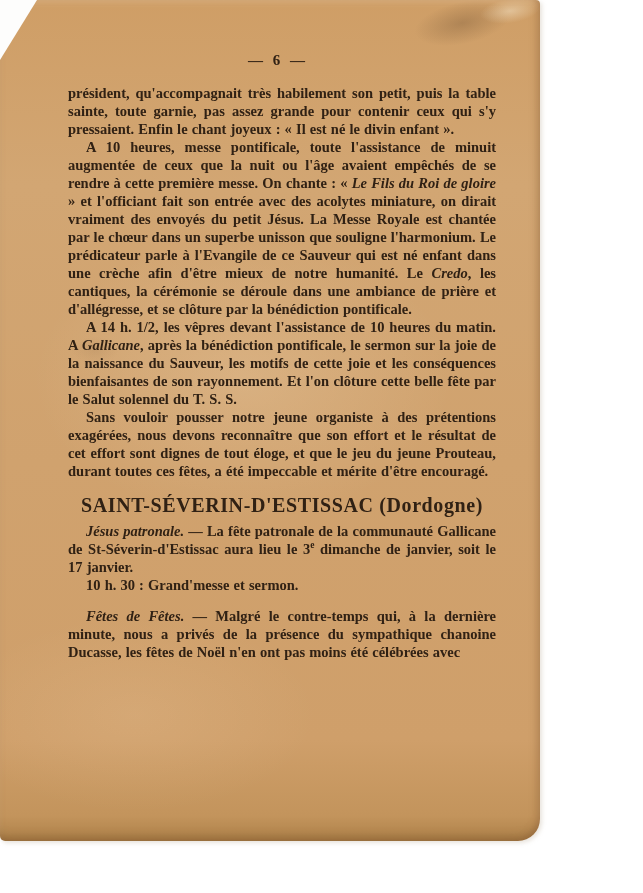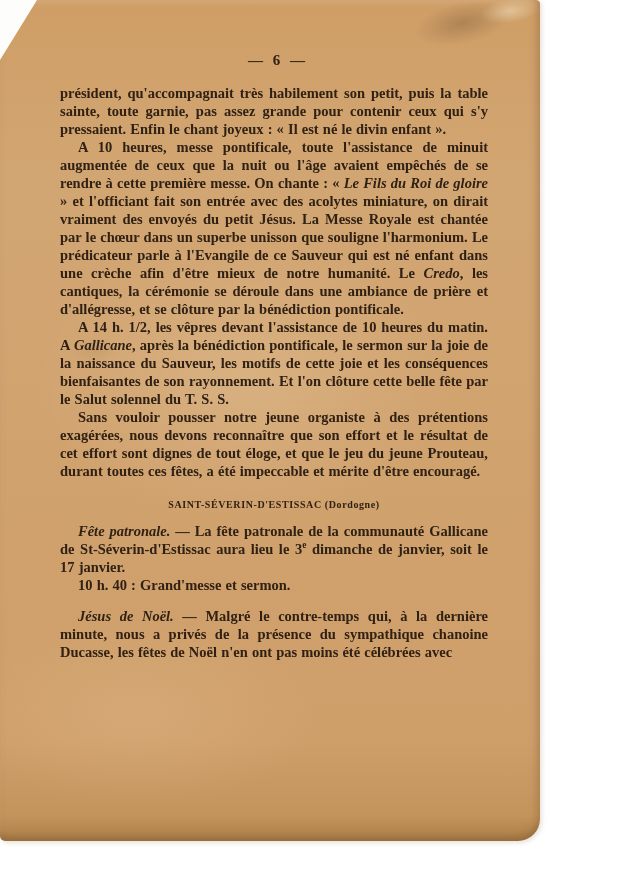--- a/index.html
+++ b/index.html
@@ -73,36 +73,36 @@
     left: 64px; top: 52px;
     width: 428px;
     text-align: center;
     font-size: 15px;
     font-weight: bold;
     letter-spacing: 3px;
     color: var(--ink);
   }
   .text-flow {
     position: absolute;
-    left: 60px; top: 84px;
+    left: 68px; top: 84px;
     width: 428px;
     color: var(--ink);
     font-size: 14.5px;
     line-height: 18px;
     font-weight: bold;
   }
   .para {
     text-align: justify;
     text-align-last: left;
     word-spacing: 0.5px;
   }
   .para.indent { text-indent: 18px; }
   .para.space-before { margin-top: 13px; }
   .heading {
-    font-size: 10px;
+    font-size: 20px;
     line-height: 18px;
     font-weight: bold;
     text-align: center;
     letter-spacing: 0.6px;
     margin: 16px 0 8px 0;
   }
   .it { font-style: italic; margin-top: 35px; }
   sup { font-size: 9.5px; vertical-align: super; line-height: 0; }
 </style>
 </head>
@@ -114,18 +114,18 @@
     <div class="light-tr"></div>
     <div class="stain-mid"></div>
     <div class="corner-fold"></div>
     <div class="pagenum">— 6 —</div>
     <div class="text-flow">
         <p class="para"><span>président, qu'accompagnait très habilement son petit, puis la table sainte, toute garnie, pas assez grande pour contenir ceux qui s'y pressaient. Enfin le chant joyeux : « Il est né le divin enfant ».</span></p>
         <p class="para indent"><span>A 10 heures, messe pontificale, toute l'assistance de minuit augmentée de ceux que la nuit ou l'âge avaient empêchés de se rendre à cette première messe. On chante : « </span><span class="it">Le Fils du Roi de gloire</span><span> » et l'officiant fait son entrée avec des acolytes miniature, on dirait vraiment des envoyés du petit Jésus. La Messe Royale est chantée par le chœur dans un superbe unisson que souligne l'harmonium. Le prédicateur parle à l'Evangile de ce Sauveur qui est né enfant dans une crèche afin d'être mieux de notre humanité. Le </span><span class="it">Credo</span><span>, les cantiques, la cérémonie se déroule dans une ambiance de prière et d'allégresse, et se clôture par la bénédiction pontificale.</span></p>
         <p class="para indent"><span>A 14 h. 1/2, les vêpres devant l'assistance de 10 heures du matin. A </span><span class="it">Gallicane</span><span>, après la bénédiction pontificale, le sermon sur la joie de la naissance du Sauveur, les motifs de cette joie et les conséquences bienfaisantes de son rayonnement. Et l'on clôture cette belle fête par le Salut solennel du T. S. S.</span></p>
         <p class="para indent"><span>Sans vouloir pousser notre jeune organiste à des prétentions exagérées, nous devons reconnaître que son effort et le résultat de cet effort sont dignes de tout éloge, et que le jeu du jeune Prouteau, durant toutes ces fêtes, a été impeccable et mérite d'être encouragé.</span></p>
         <h2 class="heading">SAINT-SÉVERIN-D'ESTISSAC (Dordogne)</h2>
-        <p class="para indent"><span class="it">Fête patronale.</span><span> — La fête patronale de la communauté Gallicane de St-Séverin-d'Estissac aura lieu le 3</span><sup>e</sup><span> dimanche de janvier, soit le 17 janvier.</span></p>
-        <p class="para indent"><span>10 h. 40 : Grand'messe et sermon.</span></p>
-        <p class="para indent space-before"><span class="it">Jésus de Noël.</span><span> — Malgré le contre-temps qui, à la dernière minute, nous a privés de la présence du sympathique chanoine Ducasse, les fêtes de Noël n'en ont pas moins été célébrées avec</span></p>
+        <p class="para indent"><span class="it">Jésus patronale.</span><span> — La fête patronale de la communauté Gallicane de St-Séverin-d'Estissac aura lieu le 3</span><sup>e</sup><span> dimanche de janvier, soit le 17 janvier.</span></p>
+        <p class="para indent"><span>10 h. 30 : Grand'messe et sermon.</span></p>
+        <p class="para indent space-before"><span class="it">Fêtes de Fêtes.</span><span> — Malgré le contre-temps qui, à la dernière minute, nous a privés de la présence du sympathique chanoine Ducasse, les fêtes de Noël n'en ont pas moins été célébrées avec</span></p>
       </div>
   </div>
 </div>
 
 </body></html>

